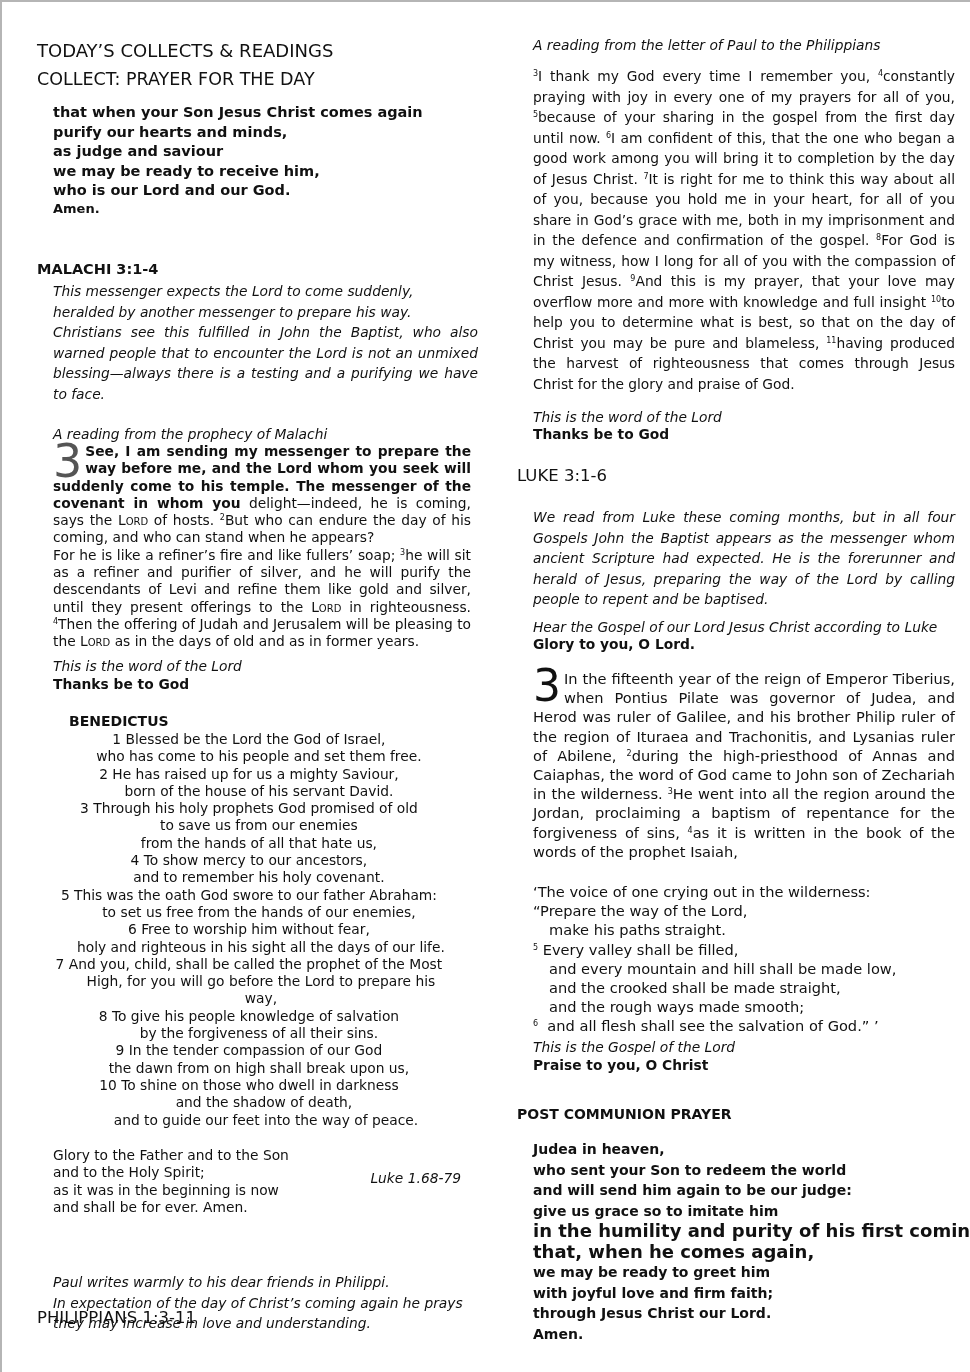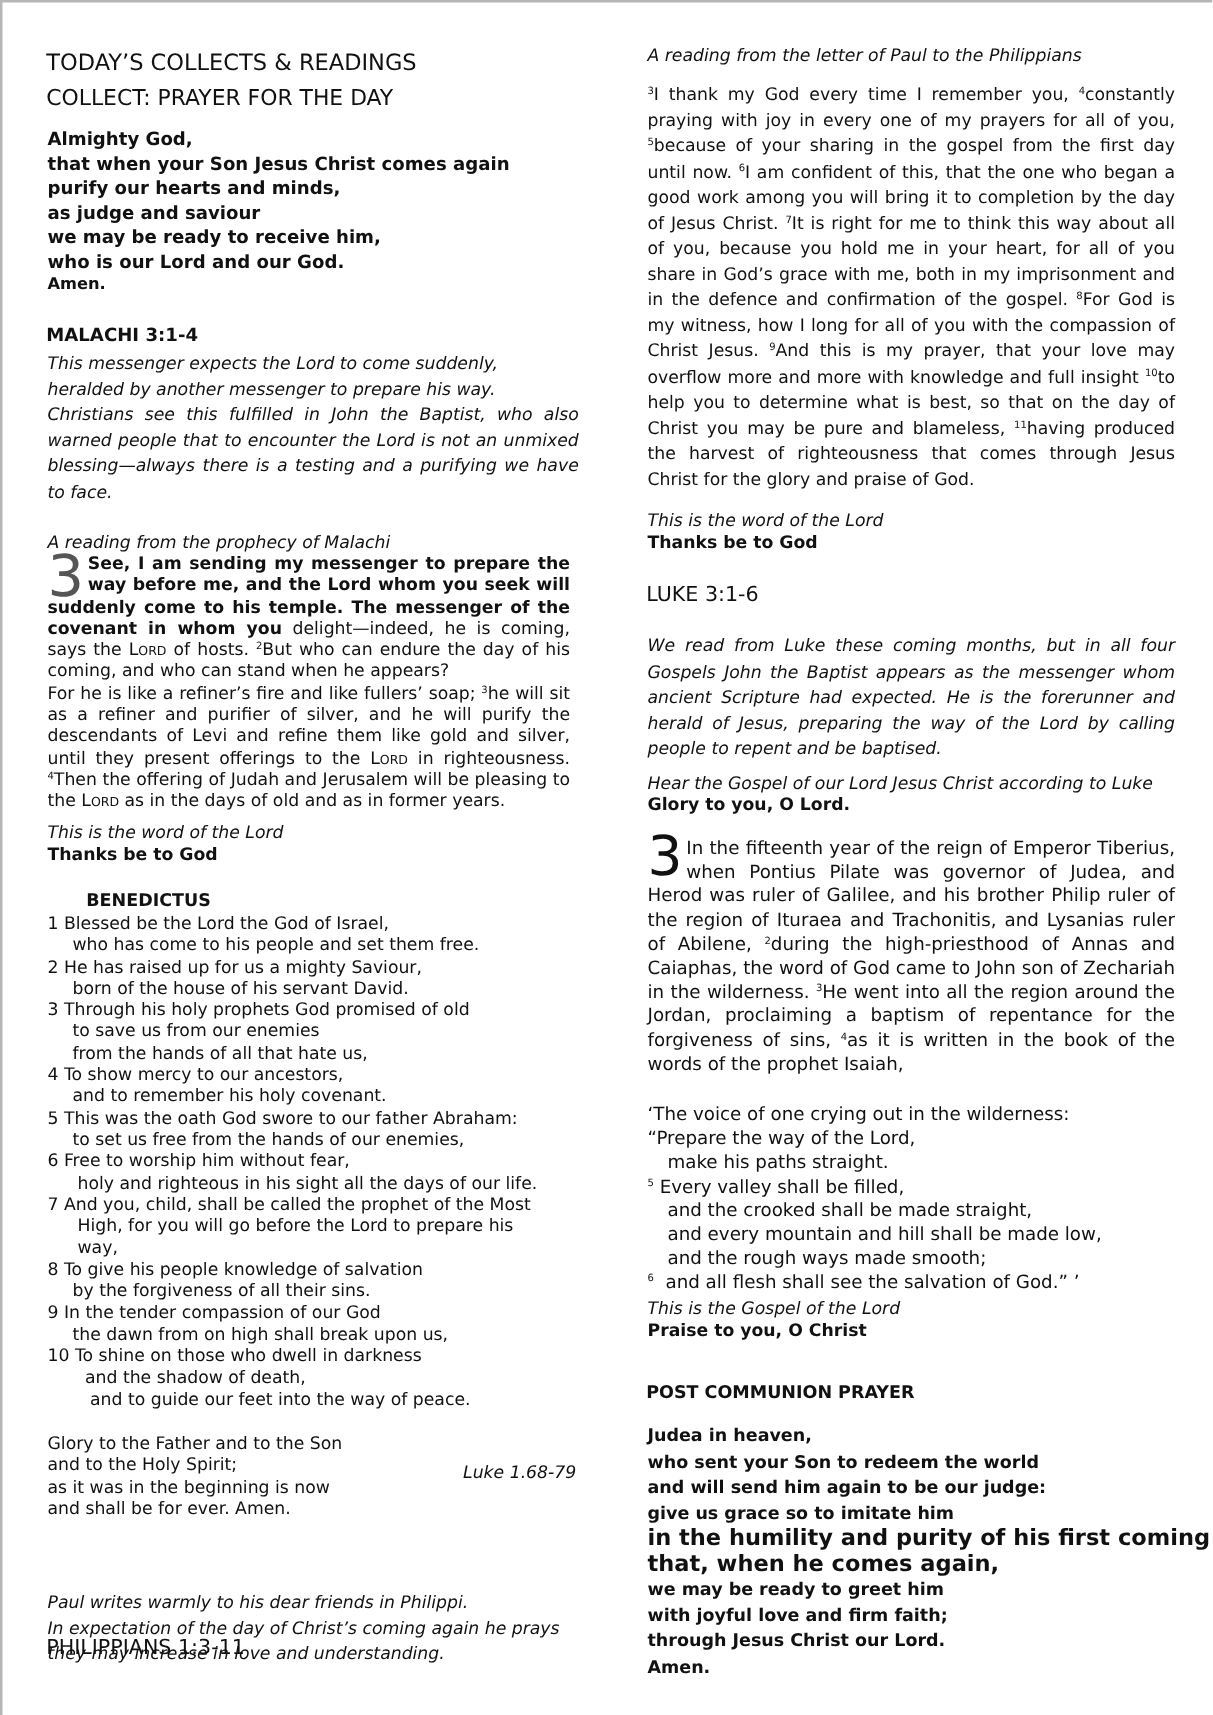--- a/index.html
+++ b/index.html
@@ -4,21 +4,21 @@
 <style>
   html, body { margin: 0; padding: 0; background: #ffffff; }
   body { width: 970px; height: 1372px; position: relative; overflow: hidden; color: #111; }
   .page { position: absolute; left: 0; top: 0; width: 968px; height: 1371px; border-left: 2px solid #b5b5b5; border-top: 2px solid #b5b5b5; background: #fff; }
   .col { position: absolute; top: 0; }
   .left { left: 35px; width: 425px; }
   .right { left: 515px; width: 423px; }
   .h1 { position: absolute; font-family: "DejaVu Sans", sans-serif; font-size: 18px; letter-spacing: 0px; white-space: nowrap; }
   .h2 { position: absolute; font-family: "DejaVu Sans", sans-serif; font-size: 16px; white-space: nowrap; }
   .hb { position: absolute; font-family: "DejaVu Sans", sans-serif; font-size: 14px; font-weight: bold; white-space: nowrap; }
-  .blk { position: absolute; left: 1px; font-family: "DejaVu Sans", sans-serif; }
+  .blk { position: absolute; left: 16px; font-family: "DejaVu Sans", sans-serif; }
   .bold-lines div { font-weight: bold; font-size: 14.5px; line-height: 19.5px; white-space: nowrap; }
   .italic-just { font-style: italic; font-size: 13.8px; line-height: 20.5px; text-align: justify; }
   .body-just { font-size: 13.8px; line-height: 17.3px; text-align: justify; }
   .body-just-r { font-size: 13.8px; line-height: 20.5px; text-align: justify; }
   .ital { font-style: italic; font-size: 13.8px; white-space: nowrap; }
   .bolds { font-weight: bold; font-size: 13.8px; white-space: nowrap; }
   .lines div { font-size: 13.8px; line-height: 17.3px; white-space: nowrap; }
   .sc { font-variant: small-caps; }
   sup { font-size: 8px; vertical-align: 5px; line-height: 0; }
   .drop { float: left; font-size: 46px; line-height: 36px; margin: 0 3px -2px 0; font-weight: normal; }
@@ -32,21 +32,20 @@
 </head>
 <body>
 
 <div class="page">
 
   <div class="col left">
     <div class="h1" style="top:38px;">TODAY’S COLLECTS &amp; READINGS</div>
     <div class="h1" style="top:67px;font-size:17.5px;">COLLECT: PRAYER FOR THE DAY</div>
 
     <div class="blk bold-lines" style="top:101px;">
-      <div>Almighty God,</div>
       <div>that when your Son Jesus Christ comes again</div>
       <div>purify our hearts and minds,</div>
       <div>as judge and saviour</div>
       <div>we may be ready to receive him,</div>
       <div>who is our Lord and our God.</div>
       <div style="font-size:13px;line-height:16px;">Amen.</div>
     </div>
 
     <div class="hb" style="top:259px;font-size:14.5px;">MALACHI 3:1-4</div>
     <div class="blk" style="top:279px;width:425px;">
@@ -58,21 +57,21 @@
     <div class="blk ital" style="top:424px;">A reading from the prophecy of Malachi</div>
     <div class="blk body-just" style="top:441px;width:418px;">
       <span class="drop drop-l">3</span><b>See, I am sending my messenger to prepare the way before me, and the Lord whom you seek will suddenly come to his temple. The messenger of the covenant in whom you</b><span> delight—indeed, he is coming, says the </span><span class="sc">Lord</span><span> of hosts. </span><sup>2</sup><span>But who can endure the day of his coming, and who can stand when he appears?</span>
       <div style="text-align:justify;"><span>For he is like a refiner’s fire and like fullers’ soap; </span><sup>3</sup><span>he will sit as a refiner and purifier of silver, and he will purify the descendants of Levi and refine them like gold and silver, until they present offerings to the </span><span class="sc">Lord</span><span> in righteousness. </span><sup>4</sup><span>Then the offering of Judah and Jerusalem will be pleasing to the </span><span class="sc">Lord</span><span> as in the days of old and as in former years.</span></div>
     </div>
 
     <div class="blk ital" style="top:656px;">This is the word of the Lord</div>
     <div class="blk bolds" style="top:674px;">Thanks be to God</div>
 
     <div class="hb" style="top:711px;margin-left:32px;">BENEDICTUS</div>
-    <div class="blk lines" style="top:729px;" id="benedictus">
+    <div class="blk lines" style="top:729px;text-align:center;" id="benedictus">
         <div>1 Blessed be the Lord the God of Israel,</div>
         <div class="i1">who has come to his people and set them free.</div>
         <div>2 He has raised up for us a mighty Saviour,</div>
         <div class="i1">born of the house of his servant David.</div>
         <div>3 Through his holy prophets God promised of old</div>
         <div class="i1">to save us from our enemies</div>
         <div class="i1">from the hands of all that hate us,</div>
         <div>4 To show mercy to our ancestors,</div>
         <div class="i1">and to remember his holy covenant.</div>
         <div>5 This was the oath God swore to our father Abraham:</div>
@@ -119,22 +118,22 @@
     <div class="blk ital" style="top:617px;">Hear the Gospel of our Lord Jesus Christ according to Luke</div>
     <div class="blk bolds" style="top:634px;">Glory to you, O Lord.</div>
 
     <div class="blk" style="top:667px;width:422px;font-size:14.6px;line-height:19.2px;text-align:justify;"><span class="drop" style="font-size:44px;line-height:34px;">3</span><span>In the fifteenth year of the reign of Emperor Tiberius, when Pontius Pilate was governor of Judea, and Herod was ruler of Galilee, and his broth­er Philip ruler of the region of Ituraea and Trachoni­tis, and Lysanias ruler of Abilene, </span><sup>2</sup><span>during the high-priesthood of Annas and Caiaphas, the word of God came to John son of Zechariah in the wilder­ness. </span><sup>3</sup><span>He went into all the region around the Jordan, proclaiming a baptism of repentance for the forgiveness of sins, </span><sup>4</sup><span>as it is written in the book of the words of the prophet Isaiah,</span></div>
 
     <div class="blk" style="top:880px;font-size:14.6px;line-height:19.2px;" id="luke-poem">
         <div style="white-space: pre;"><span>‘The voice of one crying out in the wilderness:</span></div>
         <div style="white-space: pre;"><span>“Prepare the way of the Lord,</span></div>
         <div class="ri" style="white-space: pre;"><span>make his paths straight.</span></div>
         <div style="white-space: pre;"><sup>5</sup><span> Every valley shall be filled,</span></div>
+        <div class="ri" style="white-space: pre;"><span>and every mountain and hill shall be made low,</span></div>
         <div class="ri" style="white-space: pre;"><span>and the crooked shall be made straight,</span></div>
-        <div class="ri" style="white-space: pre;"><span>and every mountain and hill shall be made low,</span></div>
         <div class="ri" style="white-space: pre;"><span>and the rough ways made smooth;</span></div>
         <div style="white-space: pre;"><sup>6</sup><span>  and all flesh shall see the salvation of God.” ’</span></div>
       </div>
 
     <div class="blk ital" style="top:1037px;">This is the Gospel of the Lord</div>
     <div class="blk bolds" style="top:1055px;">Praise to you, O Christ</div>
 
     <div class="hb" style="top:1104px;font-weight:bold;font-size:14px;">POST COMMUNION PRAYER</div>
     <div class="blk bold-lines" style="top:1137px;">
       <div style="font-size:14px;line-height:20.5px;">Judea in heaven,</div>

